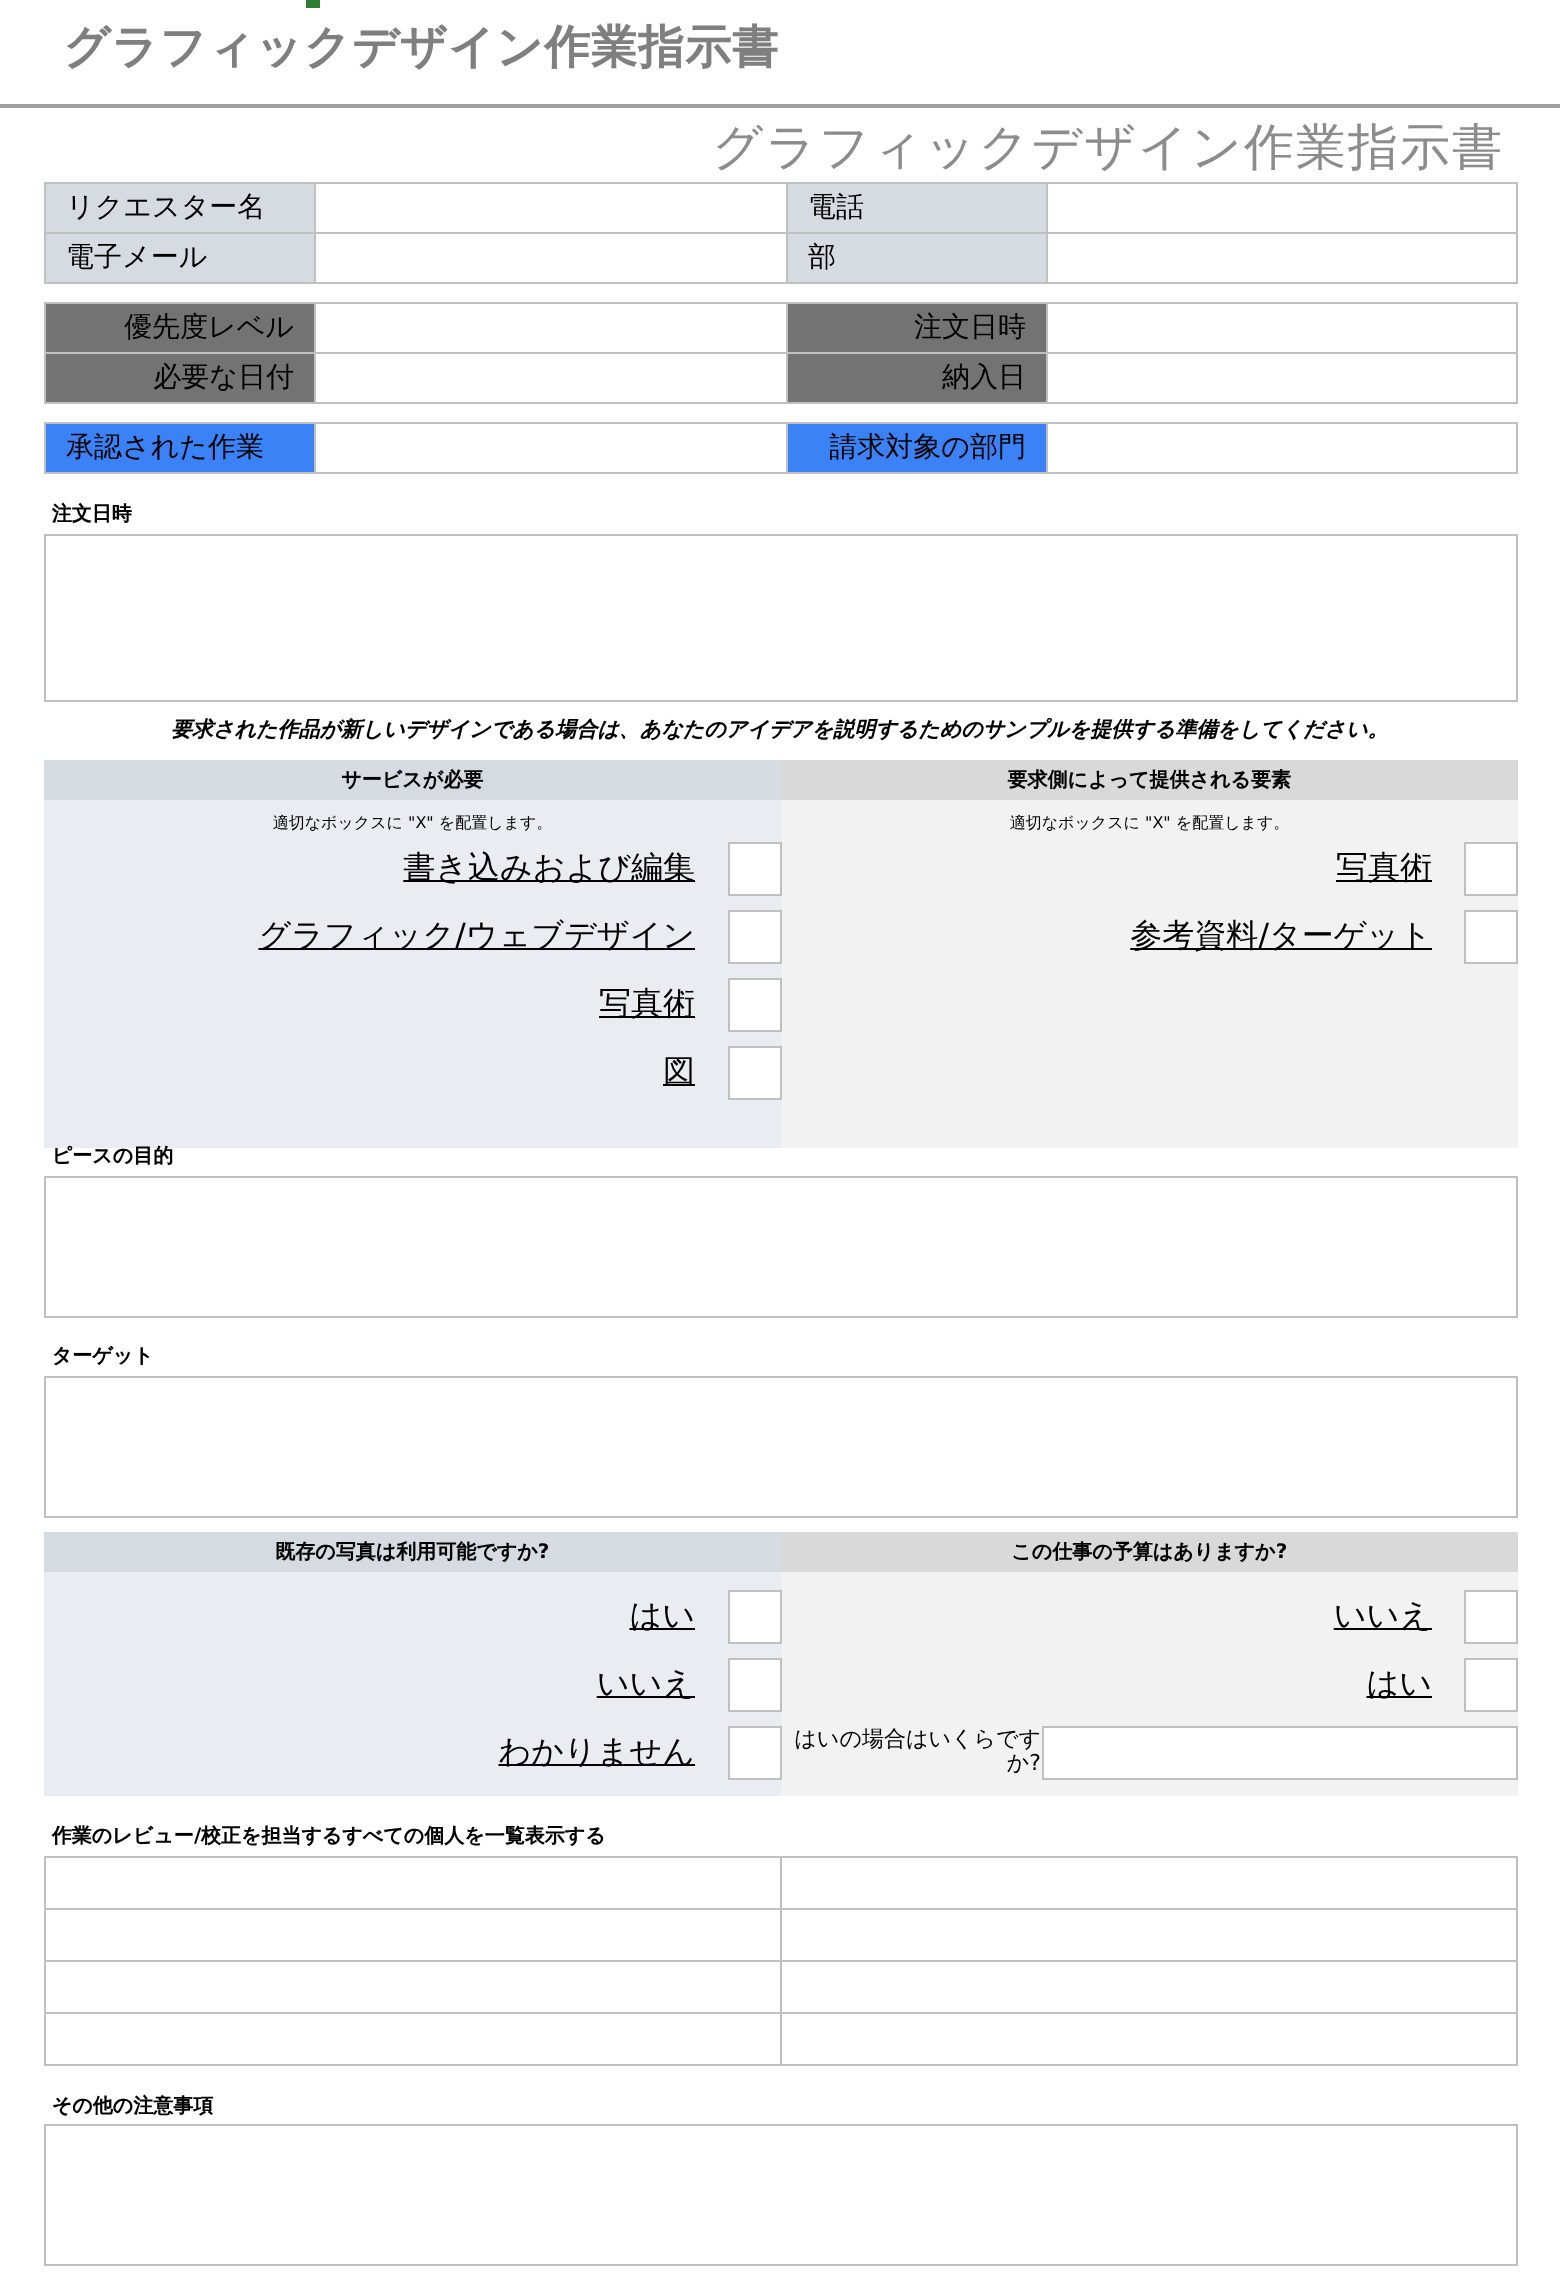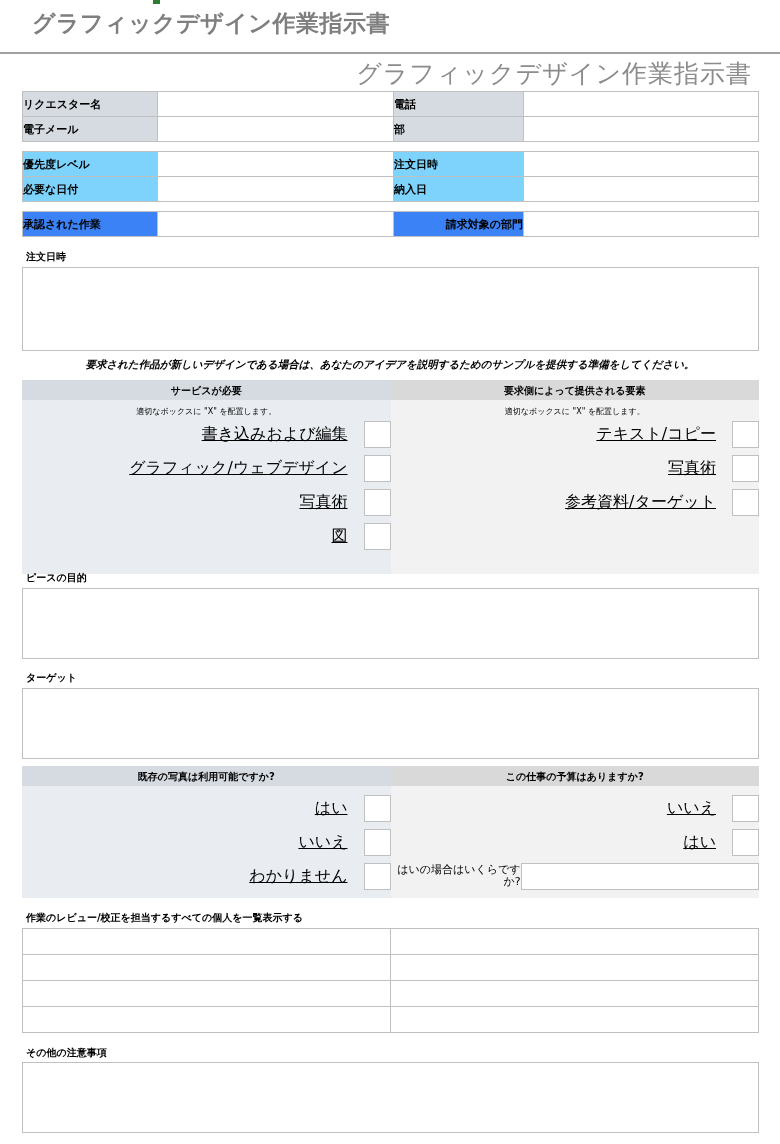--- a/index.html
+++ b/index.html
@@ -5,23 +5,23 @@
   * { box-sizing: border-box; margin: 0; padding: 0; }
   html, body { width: 780px; height: 1144px; background: #ffffff; overflow: hidden; }
   body { font-family: "DejaVu Sans", "Liberation Sans", sans-serif; color: #000; position: relative; }
 
   .green-mark { position: absolute; left: 153px; top: 0; width: 7px; height: 4px; background: #2e7d32; }
   .doc-title { position: absolute; left: 32px; top: 8px; font-size: 23px; font-weight: bold; color: #7f7f7f; letter-spacing: 0.5px; }
   .title-rule { position: absolute; left: 0; top: 52px; width: 780px; height: 2px; background: #a0a0a0; }
   .form-title { position: absolute; right: 28px; top: 57px; font-size: 25px; color: #8c8c8c; letter-spacing: 1px; }
 
   table.grid { position: absolute; left: 22px; width: 737px; border-collapse: collapse; table-layout: fixed; }
-  table.grid td { border: 1.5px solid #c0c0c0; height: 25px; font-size: 11px; font-weight: bold; padding: 0 0; }
+  table.grid td { border: 1.5px solid #c0c0c0; height: 25px; font-size: 14px; font-weight: normal; padding: 0 10px; }
   .lbl-blue { background: #d6dbe2; }
-  .lbl-light { background: #7dd3fc; text-align: left; }
+  .lbl-light { background: #737373; text-align: right; }
   .lbl-gray { background: #3b82f6; }
   .val { background: #fff; }
 
   .section-label { position: absolute; left: 26px; font-size: 10px; font-weight: bold; }
   .textbox { position: absolute; left: 22px; width: 737px; border: 1.5px solid #c0c0c0; background: #fff; }
 
   .note-italic { position: absolute; left: 0; width: 780px; top: 358px; text-align: center; font-size: 10.5px; font-weight: bold; font-style: italic; }
 
   .two-col { position: absolute; left: 22px; width: 737px; display: flex; }
   .col { width: 50%; position: relative; }
@@ -139,24 +139,20 @@
         <span class="lbl">図</span>
         <span class="cbox"></span>
       </div>
     </div>
   </div>
   <div class="col right">
     <div class="col-head">要求側によって提供される要素</div>
     <div class="col-body" style="height:174px;">
       <div class="hint">適切なボックスに "X" を配置します。</div>
       <div class="check-row">
-        <span class="lbl">テキスト/コピー</span>
-        <span class="cbox"></span>
-      </div>
-      <div class="check-row">
         <span class="lbl">写真術</span>
         <span class="cbox"></span>
       </div>
       <div class="check-row">
         <span class="lbl">参考資料/ターゲット</span>
         <span class="cbox"></span>
       </div>
     </div>
   </div>
 </div>

